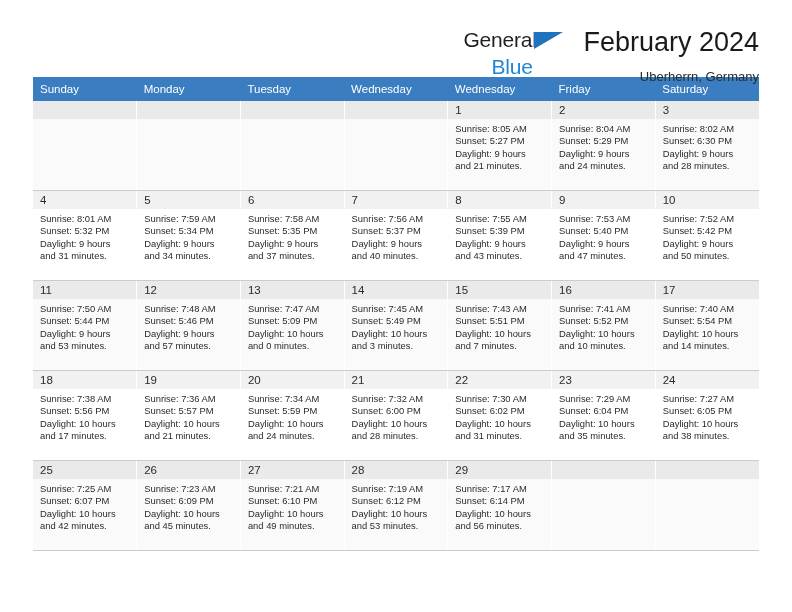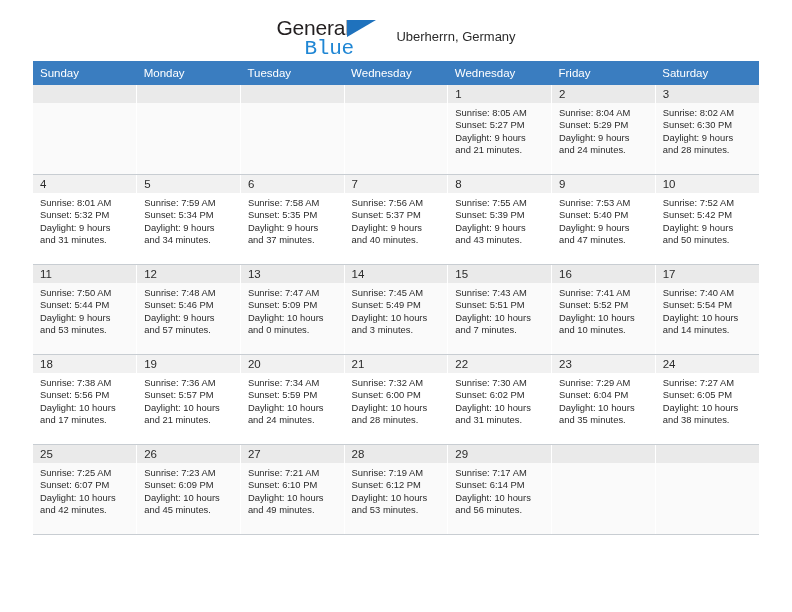--- a/index.html
+++ b/index.html
@@ -19,23 +19,23 @@
     width: 792px;
     height: 612px;
     box-sizing: border-box;
     padding: 0 33px;
   }
 
   
   .header {
     display: flex;
     align-items: flex-start;
-    justify-content: center;
-    padding-top: 16px;
-    height: 60px;
+    justify-content: flex-end;
+    padding-top: 28px;
+    height: 76px;
     box-sizing: border-box;
   }
   .logo {
     position: relative;
     width: 120px;
     height: 46px;
     line-height: 1;
   }
   .logo-general {
     position: absolute;
@@ -50,25 +50,24 @@
     left: 71px;
     top: 4px;
     width: 0;
     height: 0;
     border-left: 29px solid #1f72bd;
     border-bottom: 17px solid transparent;
   }
   .logo-blue {
     position: absolute;
     left: 28px;
-    top: 22px;
+    top: 28px;
     font-size: 21px;
     color: #1f86d4;
     letter-spacing: -0.2px;
-    font-family: Liberation Mono, monospace;
   }
   .title-block {
     text-align: right;
     padding-top: 0px;
   }
   .cal-title {
     font-size: 27px;
     font-weight: normal;
     color: #1a1a1a;
     line-height: 1.05;
@@ -141,20 +140,21 @@
 
   <div class="header">
 
     <div class="logo">
       <span class="logo-general">General</span>
       <span class="logo-tri"></span>
       <span class="logo-blue">Blue</span>
     </div>
 
     <div class="title-block">
+      <h1 class="cal-title">February 2024</h1>
       <div class="cal-subtitle">Uberherrn, Germany</div>
     </div>
 
   </div>
 
   <table class="calendar">
     <thead>
       <tr>
         <th>Sunday</th>
         <th>Monday</th>

